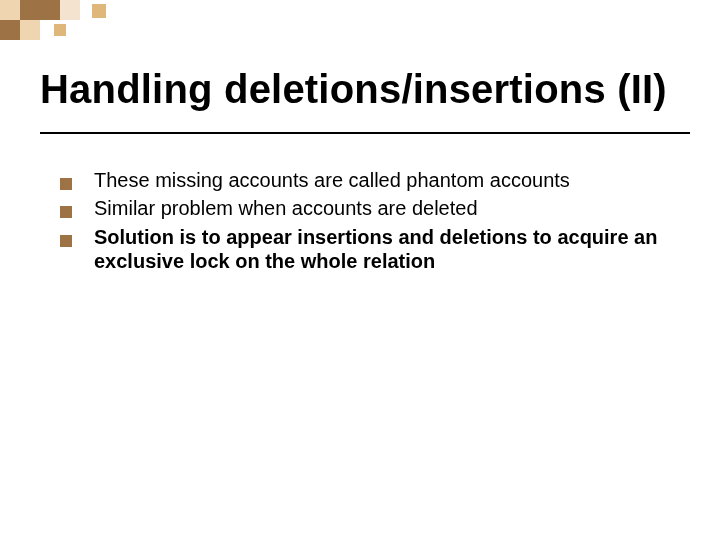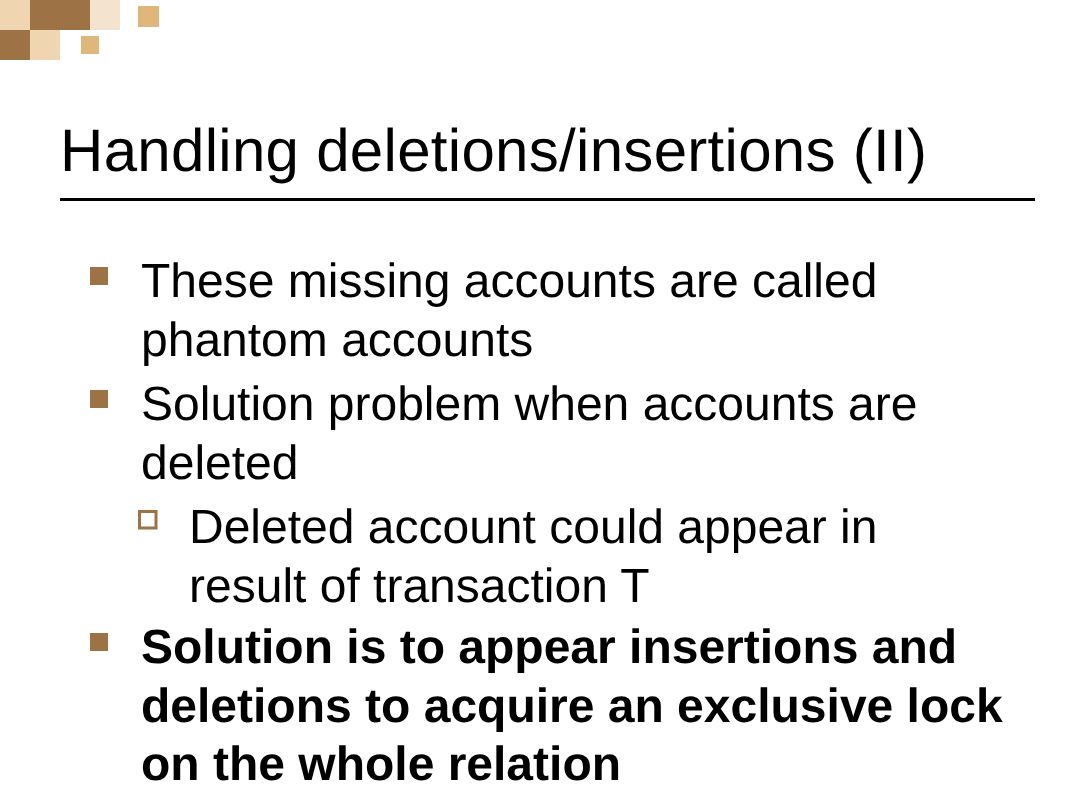--- a/index.html
+++ b/index.html
@@ -23,41 +23,41 @@
     top: 0;
     left: 0;
     width: 180px;
     height: 40px;
   }
   .sq {
     position: absolute;
   }
   .title {
     position: absolute;
-    top: 79px;
+    top: 67px;
     left: 40px;
     right: 40px;
     font-size: 40px;
-    font-weight: normal;
+    font-weight: bold;
     letter-spacing: 0.2px;
   }
   .underline {
     position: absolute;
     top: 132px;
     left: 40px;
     right: 30px;
     height: 2px;
     background: #000000;
   }
   .body {
     position: absolute;
     top: 168px;
     left: 60px;
     right: 50px;
-    font-size: 32px;
+    font-size: 20px;
     line-height: 1.22;
   }
   .item1 {
     position: relative;
     padding-left: 34px;
     margin-bottom: 4px;
   }
   .bullet1 {
     position: absolute;
     left: 0;
@@ -108,27 +108,23 @@
 
   <div class="body">
 
     <div class="item1">
       <span class="bullet1"></span>
       <span>These missing accounts are called phantom accounts</span>
     </div>
 
     <div class="item1">
       <span class="bullet1"></span>
-      <span>Solution problem when accounts are deleted</span>
+      <span>Similar problem when accounts are deleted</span>
     </div>
 
-    <div class="item2">
-      <span class="bullet2"></span>
-      <span>Deleted account could appear in result of transaction T</span>
-    </div>
 
     <div class="item1 bold">
       <span class="bullet1"></span>
       <span>Solution is to appear insertions and deletions to acquire an exclusive lock on the whole relation</span>
     </div>
 
   </div>
 
 </div>
 

